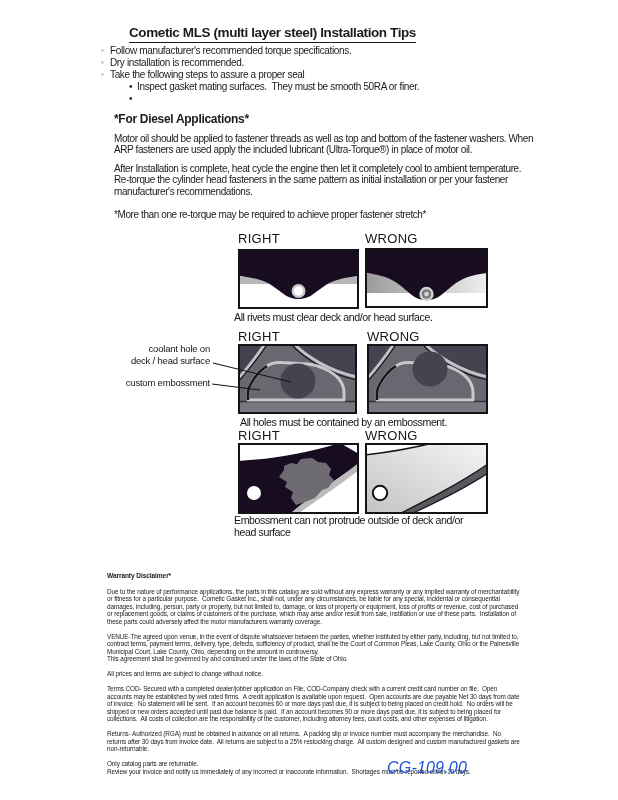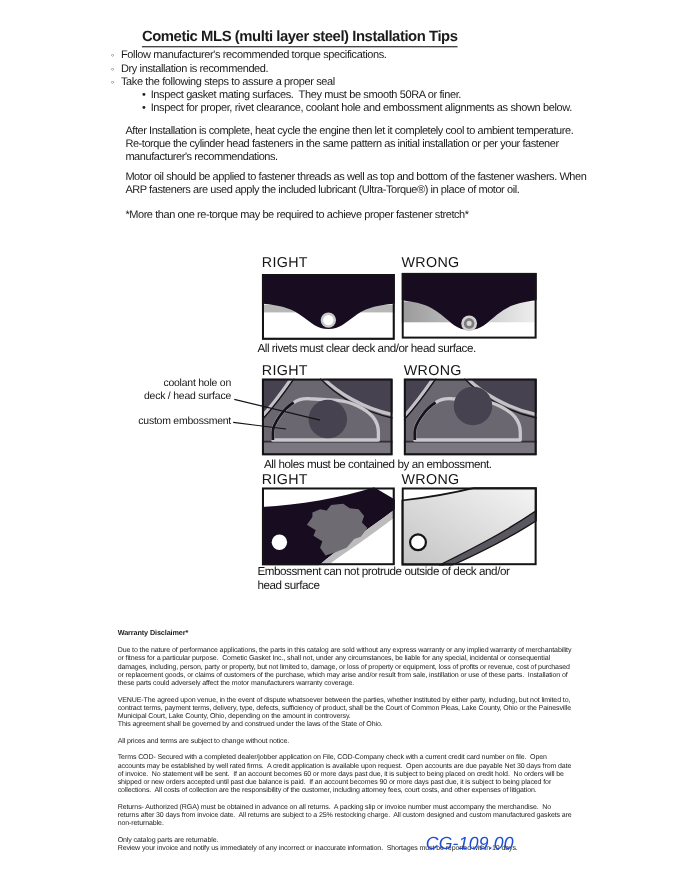--- a/index.html
+++ b/index.html
@@ -54,27 +54,27 @@
     <div class="tip-row">
       <span class="mk1">◦</span>
       <span data-bind="tips.bullets.2">Take the following steps to assure a proper seal</span>
     </div>
     <div class="tip-row sub">
       <span class="mk2">•</span>
       <span data-bind="tips.sub_bullets.0">Inspect gasket mating surfaces.  They must be smooth 50RA or finer.</span>
     </div>
     <div class="tip-row sub">
       <span class="mk2">•</span>
-      <span data-bind="tips.sub_bullets.1">Inspect for proper, rivet clearance, coolant hole and embossment alignments as shown below.</span>
     </div>
   </div>
 
   <div class="diesel">
+    <h2 data-bind="diesel.heading">*For Diesel Applications*</h2>
+    <p data-bind="diesel.para1">Motor oil should be applied to fastener threads as well as top and bottom of the fastener washers. When ARP fasteners are used apply the included lubricant (Ultra-Torque®) in place of motor oil.</p>
     <p data-bind="diesel.para2">After Installation is complete, heat cycle the engine then let it completely cool to ambient temperature. Re-torque the cylinder head fasteners in the same pattern as initial installation or per your fastener manufacturer's recommendations.</p>
-    <p data-bind="diesel.para1">Motor oil should be applied to fastener threads as well as top and bottom of the fastener washers. When ARP fasteners are used apply the included lubricant (Ultra-Torque®) in place of motor oil.</p>
     <p class="note" data-bind="diesel.note">*More than one re-torque may be required to achieve proper fastener stretch*</p>
   </div>
 
   <div class="dg-label" style="left:238px;top:231px;width:120px;" data-bind="diagrams.right_label">RIGHT</div>
   <div class="dg-label" style="left:365px;top:231px;width:123px;" data-bind="diagrams.wrong_label">WRONG</div>
 
   <svg class="dbox" style="left:238px;top:249px;" width="121" height="60" viewBox="0 0 121 60">
     <rect x="0" y="0" width="121" height="60" fill="#ffffff"></rect>
     <rect x="0" y="28" width="121" height="8" fill="#b7b7b7"></rect>
     <rect x="0" y="35" width="121" height="25" fill="#ffffff"></rect>

